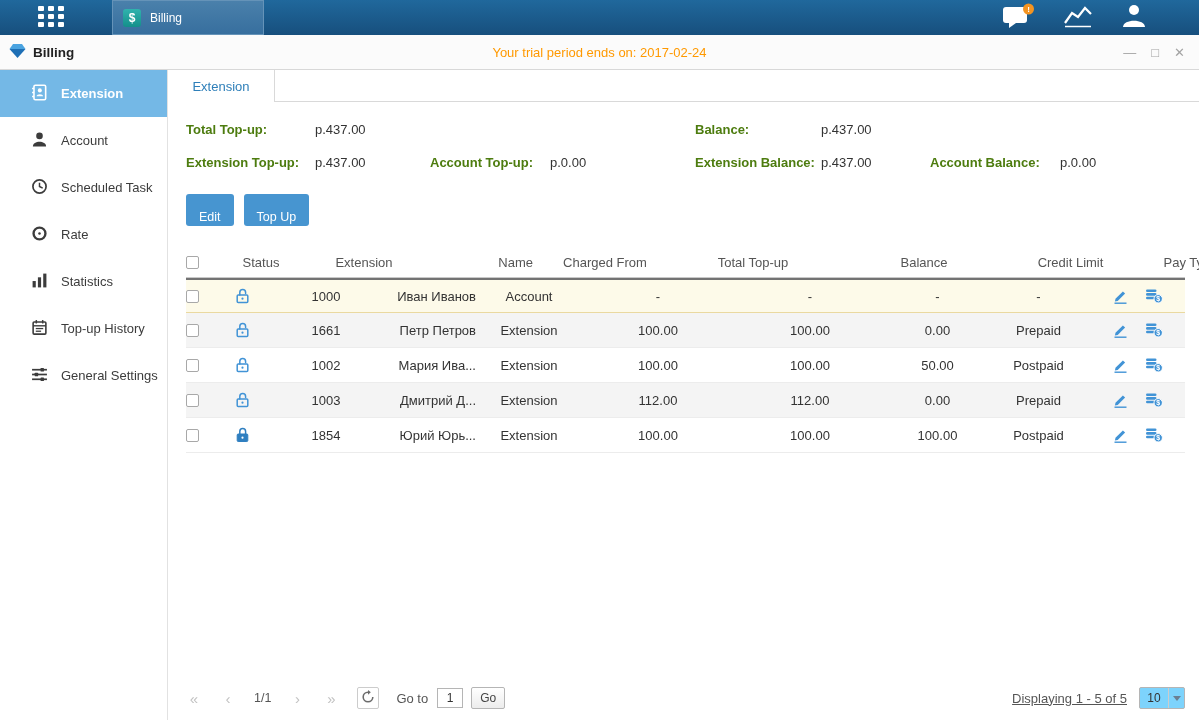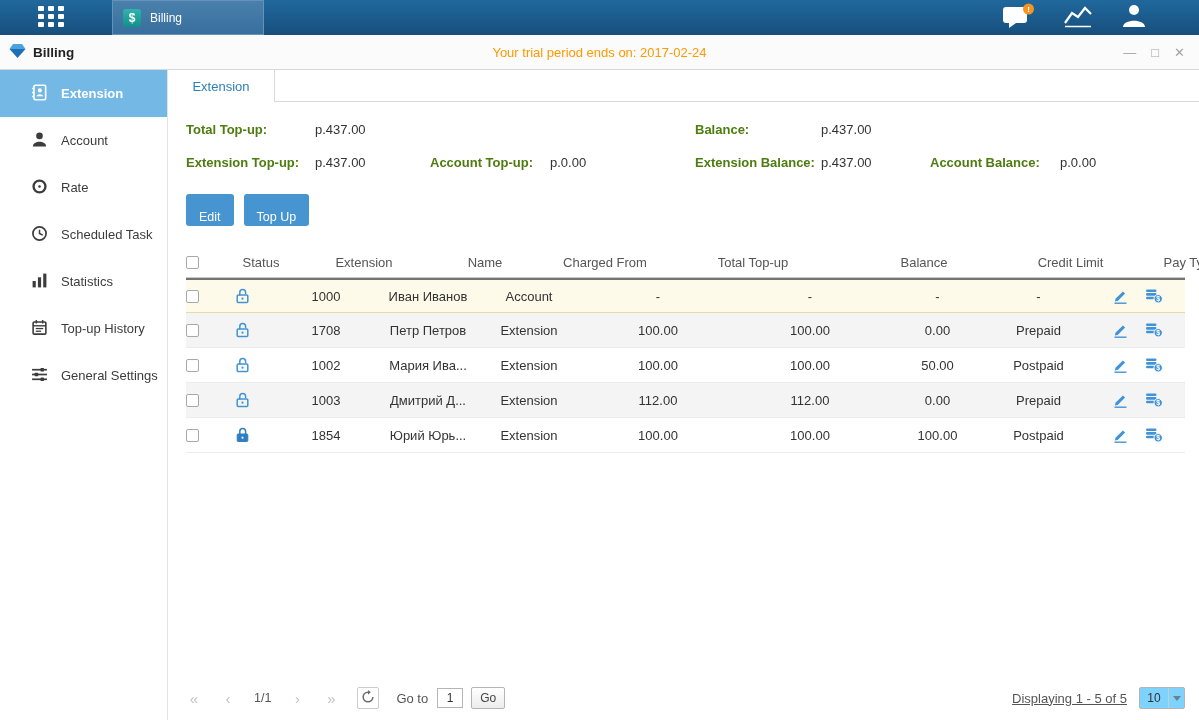--- a/index.html
+++ b/index.html
@@ -64,21 +64,21 @@
   
   .btnrow { margin-top:24px; display:flex; gap:10px; }
   .btn { background:#4795d0; color:#fff; border:none; border-radius:3px; height:27px; padding:16px 13px; font-size:12.5px; font-family:inherit; cursor:pointer; }
 
   
   .thead { margin-top:22px; display:flex; align-items:center; height:30px; border-bottom:1px solid #c9c9c9; color:#555; flex-shrink:0;gap:19px; }
   .c { text-align:center; overflow:hidden; white-space:nowrap; flex-shrink:0; }
   .c-check { width:26px; text-align:left; display:flex; align-items:center; }
   .c-status { width:60px; }
   .c-ext { width:108px; }
-  .c-name { width:96px; }
+  .c-name { width:96px;text-align:right; }
   .c-charged { width:106px; }
   .c-topup { width:152px; }
   .c-balance { width:152px; }
   .c-credit { width:103px; }
   .c-paytype { width:99px; }
   .c-op { width:99px; }
   .trow .c-op { display:flex; justify-content:center; gap:16px; align-items:center; }
   .checkbox { display:inline-block; width:13px; height:13px; border:1px solid #a8a8a8; border-radius:2px; background:#fff; cursor:pointer; }
   .trow { display:flex; align-items:center; height:35px; border-bottom:1px solid #ececec; color:#333; }
   .trow.alt { background:#f4f4f4; }
@@ -198,34 +198,34 @@
         <svg width="17" height="17" viewBox="0 0 16 16">
           <circle cx="8" cy="4.6" r="3.1" fill="currentColor"></circle>
           <path d="M1.8 14.5 C1.8 8.8 14.2 8.8 14.2 14.5 Z" fill="currentColor"></path>
         </svg>
       </span>
       <span>Account</span>
     </div>
     <div class="side-item">
       <span>
         <svg width="17" height="17" viewBox="0 0 16 16">
+          <circle cx="8" cy="8" r="6.2" fill="none" stroke="currentColor" stroke-width="1.6"></circle>
+          <polyline points="8,4.5 8,8 11,9.5" fill="none" stroke="currentColor" stroke-width="1.4"></polyline>
+        </svg>
+      </span>
+      <span>Scheduled Task</span>
+    </div>
+    <div class="side-item">
+      <span>
+        <svg width="17" height="17" viewBox="0 0 16 16">
           <circle cx="8" cy="8" r="5.6" fill="none" stroke="currentColor" stroke-width="2.2"></circle>
           <circle cx="8" cy="8" r="1.2" fill="currentColor"></circle>
         </svg>
       </span>
       <span>Rate</span>
-    </div>
-    <div class="side-item">
-      <span>
-        <svg width="17" height="17" viewBox="0 0 16 16">
-          <circle cx="8" cy="8" r="6.2" fill="none" stroke="currentColor" stroke-width="1.6"></circle>
-          <polyline points="8,4.5 8,8 11,9.5" fill="none" stroke="currentColor" stroke-width="1.4"></polyline>
-        </svg>
-      </span>
-      <span>Scheduled Task</span>
     </div>
     <div class="side-item">
       <span>
         <svg width="17" height="17" viewBox="0 0 16 16">
           <rect x="1.5" y="8.5" width="3" height="6" fill="currentColor"></rect>
           <rect x="6.5" y="5" width="3" height="9.5" fill="currentColor"></rect>
           <rect x="11.5" y="1.5" width="3" height="13" fill="currentColor"></rect>
         </svg>
       </span>
       <span>Statistics</span>
@@ -357,21 +357,21 @@
     <div class="c c-status">
       <span class="status-icon unlocked">
         <svg class="ic-unlocked" width="15" height="16" viewBox="0 0 15 16">
           <rect x="2.2" y="7" width="10.6" height="7.5" rx="1" fill="none" stroke="#4193d6" stroke-width="1.5"></rect>
           <path d="M4.8 7 V4.4 A2.9 2.9 0 0 1 10.6 4.4 V5.6" fill="none" stroke="#4193d6" stroke-width="1.5" stroke-linecap="round"></path>
           <circle cx="7.5" cy="10.7" r="1.1" fill="#4193d6"></circle>
         </svg>
 
       </span>
     </div>
-    <div class="c c-ext">1708</div>
+    <div class="c c-ext">1661</div>
     <div class="c c-name">Петр Петров</div>
     <div class="c c-charged">Extension</div>
     <div class="c c-topup">100.00</div>
     <div class="c c-balance">100.00</div>
     <div class="c c-credit">0.00</div>
     <div class="c c-paytype">Prepaid</div>
     <div class="c c-op">
       <span class="op-icon">
         <svg width="17" height="16" viewBox="0 0 16 16">
           <path d="M3 10.8 L10.4 3.4 L12.6 5.6 L5.2 13 L2.4 13.6 Z" fill="#4193d6"></path>

